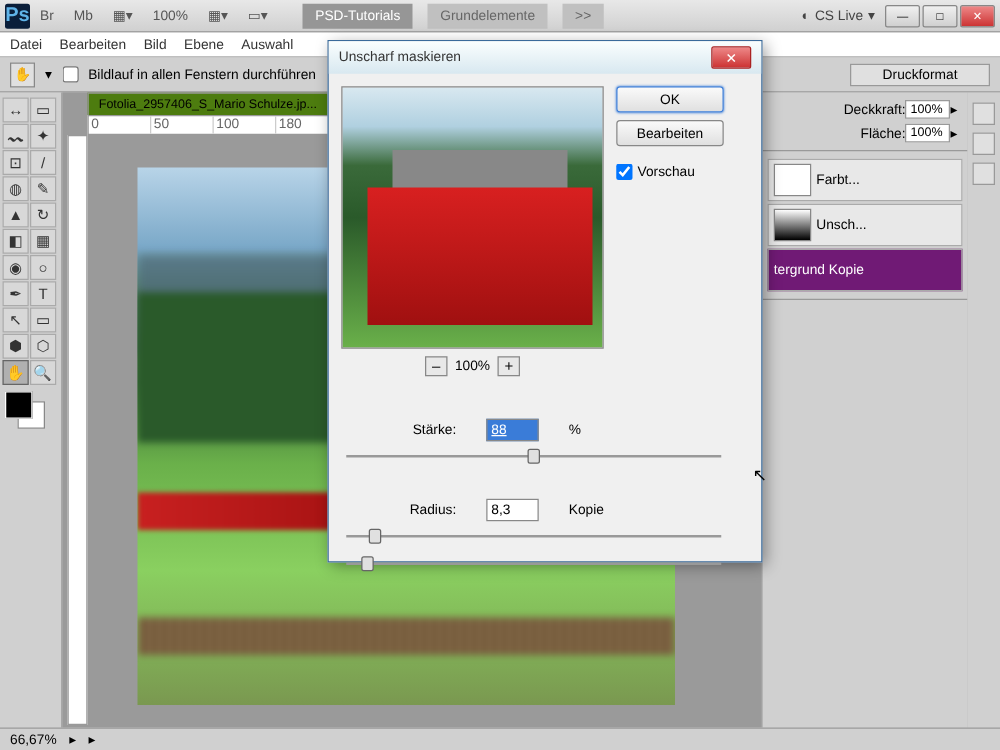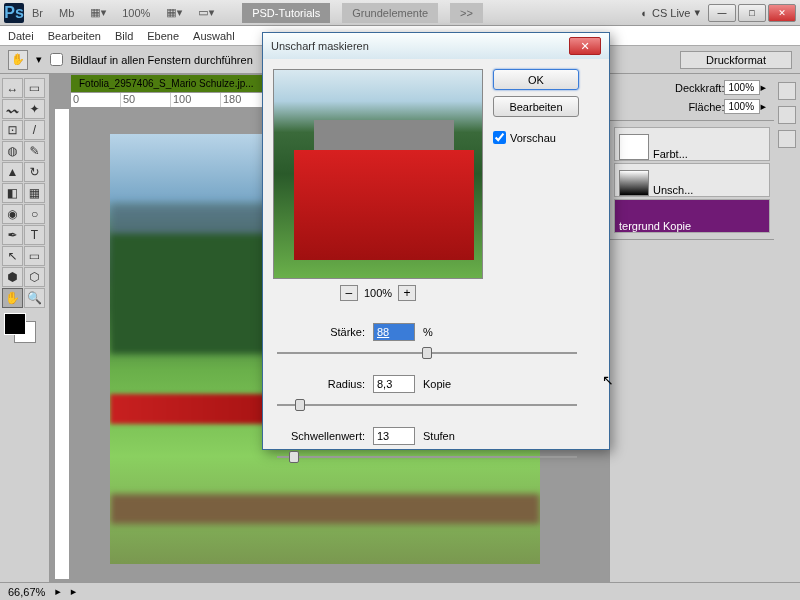--- a/index.html
+++ b/index.html
@@ -32,42 +32,42 @@
 .ruler-v{position:absolute;top:34px;left:4px;width:16px;bottom:20px;background:#fff;border:1px solid #999;}
 .canvas{position:absolute;top:60px;left:60px;width:430px;height:430px;background:linear-gradient(180deg,#b8d4e8 0%,#7aa8c8 15%,#4a7a4a 25%,#3a6a3a 40%,#6ab04a 55%,#8ad060 75%,#7a9850 100%);overflow:hidden;}
 .mountains{position:absolute;top:70px;left:0;right:0;height:80px;background:linear-gradient(180deg,#5a7a8a,#3a5a4a);filter:blur(4px);}
 .trees{position:absolute;top:100px;left:0;right:0;height:120px;background:#2a5a2a;filter:blur(3px);}
 .train{position:absolute;top:260px;left:0;width:200px;height:30px;background:linear-gradient(90deg,#c82020,#a01010);filter:blur(2px);}
 .tracks{position:absolute;bottom:40px;left:0;right:0;height:30px;background:repeating-linear-gradient(90deg,#8a7050 0,#8a7050 4px,#6a5030 4px,#6a5030 8px);filter:blur(3px);}
 .right-panels{width:165px;background:#d0d0d0;border-left:1px solid #999;}
 .panel{border-bottom:1px solid #999;padding:4px;}
 .panel-row{display:flex;align-items:center;justify-content:flex-end;gap:0;padding:2px 4px;font-size:10px;}
 .pct-box{width:36px;border:1px solid #999;background:#fff;padding:1px 3px;font-size:10px;}
-.layer{height:34px;background:#e8e8e8;border:1px solid #aaa;margin:2px 0;display:flex;align-items:flex-end;padding:0 4px;font-size:10px;gap:4px;}
+.layer{height:34px;background:#e8e8e8;border:1px solid #aaa;margin:2px 0;display:flex;align-items:center;padding:0 4px;font-size:10px;gap:4px;}
 .layer.sel{background:#701a75;color:#fff;}
 .layer-thumb{width:30px;height:26px;background:#fff;border:1px solid #888;}
 .right-icons{width:26px;background:#d0d0d0;display:flex;flex-direction:column;align-items:center;gap:6px;padding-top:8px;}
 .ricon{width:18px;height:18px;border:1px solid #999;background:#e0e0e0;}
 .statusbar{position:absolute;bottom:0;left:0;right:0;height:18px;background:#d0d0d0;border-top:1px solid #999;display:flex;align-items:center;padding:0 8px;font-size:10px;gap:10px;}
 .dialog{position:absolute;top:32px;left:262px;width:348px;height:418px;background:#f0f0f0;border:1px solid #3a6a9a;box-shadow:3px 3px 12px rgba(0,0,0,0.4);z-index:100;}
 .dlg-title{height:26px;background:linear-gradient(#fafefe,#d8e8f0);display:flex;align-items:center;padding:0 8px;font-size:12px;color:#333;}
 .dlg-close{margin-left:auto;width:32px;height:18px;background:linear-gradient(#e88,#c33);color:#fff;border-radius:2px;display:flex;align-items:center;justify-content:center;font-size:11px;border:1px solid #a22;}
 .dlg-body{padding:10px;display:flex;gap:10px;}
 .preview{width:210px;}
 .preview-img{width:210px;height:210px;border:1px solid #888;background:linear-gradient(180deg,#d8e8f0 0%,#b0d0e0 15%,#3a6a3a 30%,#2a5a2a 50%,#6ab04a 100%);position:relative;overflow:hidden;}
 .train-detail{position:absolute;top:80px;left:20px;width:180px;height:110px;background:linear-gradient(180deg,#d82020,#a01010);}
 .train-top{position:absolute;top:50px;left:40px;width:140px;height:35px;background:#888;}
 .zoom-row{display:flex;align-items:center;justify-content:center;gap:6px;margin-top:6px;}
 .zoom-btn{width:18px;height:16px;border:1px solid #888;background:#e8e8e8;display:flex;align-items:center;justify-content:center;font-size:12px;}
 .dlg-btns{display:flex;flex-direction:column;gap:6px;}
 .dlg-btn{width:86px;height:21px;border:1px solid #888;background:linear-gradient(#fafafa,#e0e0e0);border-radius:3px;display:flex;align-items:center;justify-content:center;}
 .dlg-btn.primary{border:1px solid #3a7cd8;box-shadow:0 0 2px #3a7cd8;}
 .chk-row{display:flex;align-items:center;gap:4px;margin-top:8px;}
 .params{padding:0 14px;}
-.param-row{display:flex;align-items:center;gap:8px;margin-top:12px;}
+.param-row{display:flex;align-items:center;gap:24px;margin-top:24px;}
 .param-label{width:88px;text-align:right;}
 .param-input{width:42px;border:1px solid #888;padding:2px 3px;background:#fff;}
 .param-input.sel{background:#3a7cd8;color:#fff;text-decoration:underline;}
 .slider{width:300px;height:20px;position:relative;margin:2px 14px;}
 .slider-track{position:absolute;top:9px;left:0;right:0;height:2px;background:#999;}
 .slider-thumb{position:absolute;top:4px;width:10px;height:12px;background:#e0e0e0;border:1px solid #666;border-radius:2px;}
 .cursor{position:absolute;top:372px;left:602px;font-size:14px;z-index:200;}
 </style>
 </head>
 <body>
@@ -243,26 +243,19 @@
     <div class="param-row">
       <span class="param-label">Radius:</span>
       <input class="param-input" value="8,3" style="">
       <span>Kopie</span>
     </div>
   </div>
   <div class="slider">
       <div class="slider-track"></div>
       <div class="slider-thumb" style="left:18px"></div>
     </div>
-  <div class="params">
-    <div class="param-row">
-      <span class="param-label">Schwellenwert:</span>
-      <input class="param-input" value="13" style="">
-      <span>Stufen</span>
-    </div>
-  </div>
   <div class="slider">
       <div class="slider-track"></div>
       <div class="slider-thumb" style="left:12px"></div>
     </div>
 </div>
 
 <div class="cursor">↖</div>
 
 </body></html>

